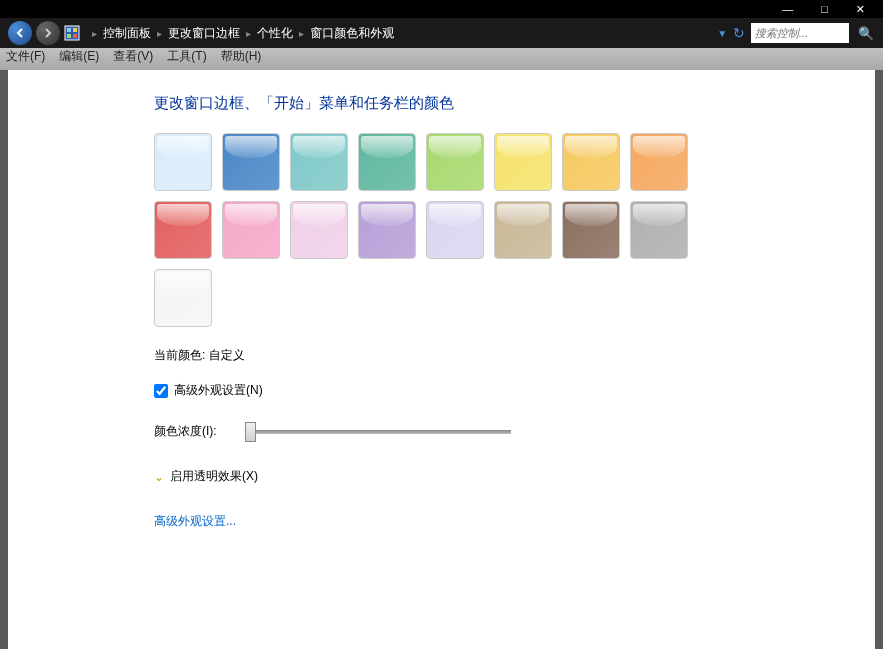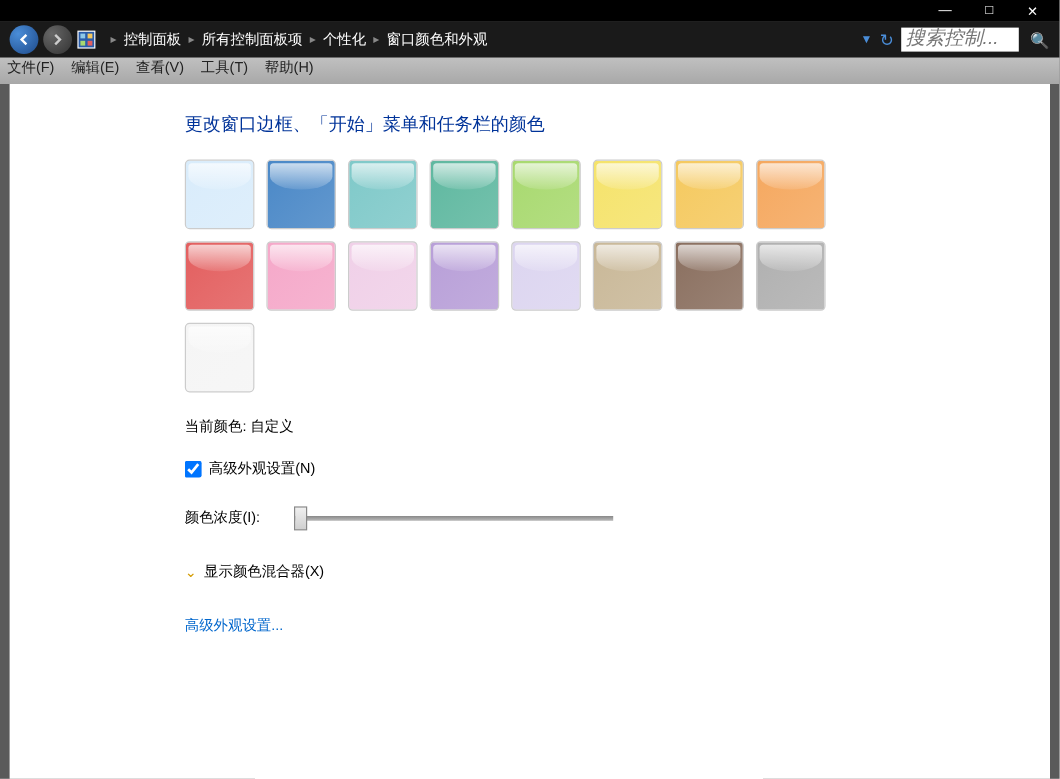--- a/index.html
+++ b/index.html
@@ -8,21 +8,21 @@
 .titlebar { height: 18px; background: #000; display: flex; justify-content: flex-end; align-items: center; padding-right: 18px; gap: 28px; }
 .titlebar .win-btn { color: #fff; font-size: 11px; cursor: pointer; }
 
 .addressbar { height: 30px; background: #1a1a1a; display: flex; align-items: center; padding: 0 8px; gap: 4px; }
 .nav-btn { width: 24px; height: 24px; border-radius: 50%; background: radial-gradient(circle at 30% 30%, #4a8dd8, #1e4a8a); display: flex; align-items: center; justify-content: center; cursor: pointer; }
 .nav-btn svg { width: 10px; height: 10px; }
 .nav-btn.fwd { background: radial-gradient(circle at 30% 30%, #666, #333); }
 .breadcrumb { color: #fff; font-size: 12px; display: flex; align-items: center; gap: 6px; margin-left: 8px; flex: 1; }
 .breadcrumb .sep { color: #888; font-size: 10px; }
 .refresh-area { display: flex; align-items: center; gap: 6px; }
-.searchbox { width: 98px; height: 20px; background: #fff; border: none; padding: 0 4px; font-size: 16px; color: #888; font-style: italic; }
+.searchbox { width: 98px; height: 20px; background: #fff; border: none; padding: 0 4px; font-size: 11px; color: #888; font-style: italic; }
 .search-icon { color: #4a8dd8; font-size: 13px; margin-left: 4px; }
 
 .menubar { height: 22px; background: linear-gradient(#c0c0c0, #a8a8a8); display: flex; align-items: flex-start; padding: 0 6px; gap: 14px; font-size: 12px; color: #222; }
 .menubar span { cursor: pointer; }
 
 .content-wrap { background: #fff; height: 608px; width: 867px; margin: 0 8px; padding: 24px 0 0 146px; }
 .heading { font-size: 15px; color: #003399; margin-bottom: 20px; }
 
 .swatches { display: flex; flex-wrap: wrap; gap: 10px; width: 590px; margin-bottom: 20px; }
 .swatch { width: 58px; height: 58px; border: 1px solid #ccc; border-radius: 4px; cursor: pointer; position: relative; overflow: hidden; }
@@ -68,21 +68,21 @@
       <rect x="1" y="1" width="14" height="14" fill="#2a5caa" stroke="#fff"></rect>
       <rect x="3" y="3" width="4" height="4" fill="#8fc9e8"></rect>
       <rect x="9" y="3" width="4" height="4" fill="#f5c95f"></rect>
       <rect x="3" y="9" width="4" height="4" fill="#a8d96f"></rect>
       <rect x="9" y="9" width="4" height="4" fill="#e35f5f"></rect>
     </svg>
   <div class="breadcrumb">
     <span class="sep">▸</span>
     <span>控制面板</span>
     <span class="sep">▸</span>
-    <span>所有控制面板项</span>
+    <span>更改窗口边框</span>
     <span class="sep">▸</span>
     <span>个性化</span>
     <span class="sep">▸</span>
     <span>窗口颜色和外观</span>
   </div>
   <div class="refresh-area">
     <span style="color:#4a8dd8;font-size:10px;">▼</span>
     <span style="color:#4a8dd8;font-size:14px;">↻</span>
     <input class="searchbox" placeholder="搜索控制..." style="">
     <span class="search-icon">🔍</span>
@@ -131,21 +131,21 @@
 
   <div class="slider-line">
     <span>颜色浓度(I):</span>
     <div class="slider-track">
       <div class="slider-thumb"></div>
     </div>
   </div>
 
   <div class="expand-line">
     <span class="expand-chevron">⌄</span>
-    <span>显示颜色混合器(X)</span>
+    <span>启用透明效果(X)</span>
   </div>
 
   <div class="link-line">高级外观设置...</div>
 </div>
 
 <div class="footer">
   <button class="btn">保存修改</button>
   <button class="btn">取消</button>
 </div>
 

